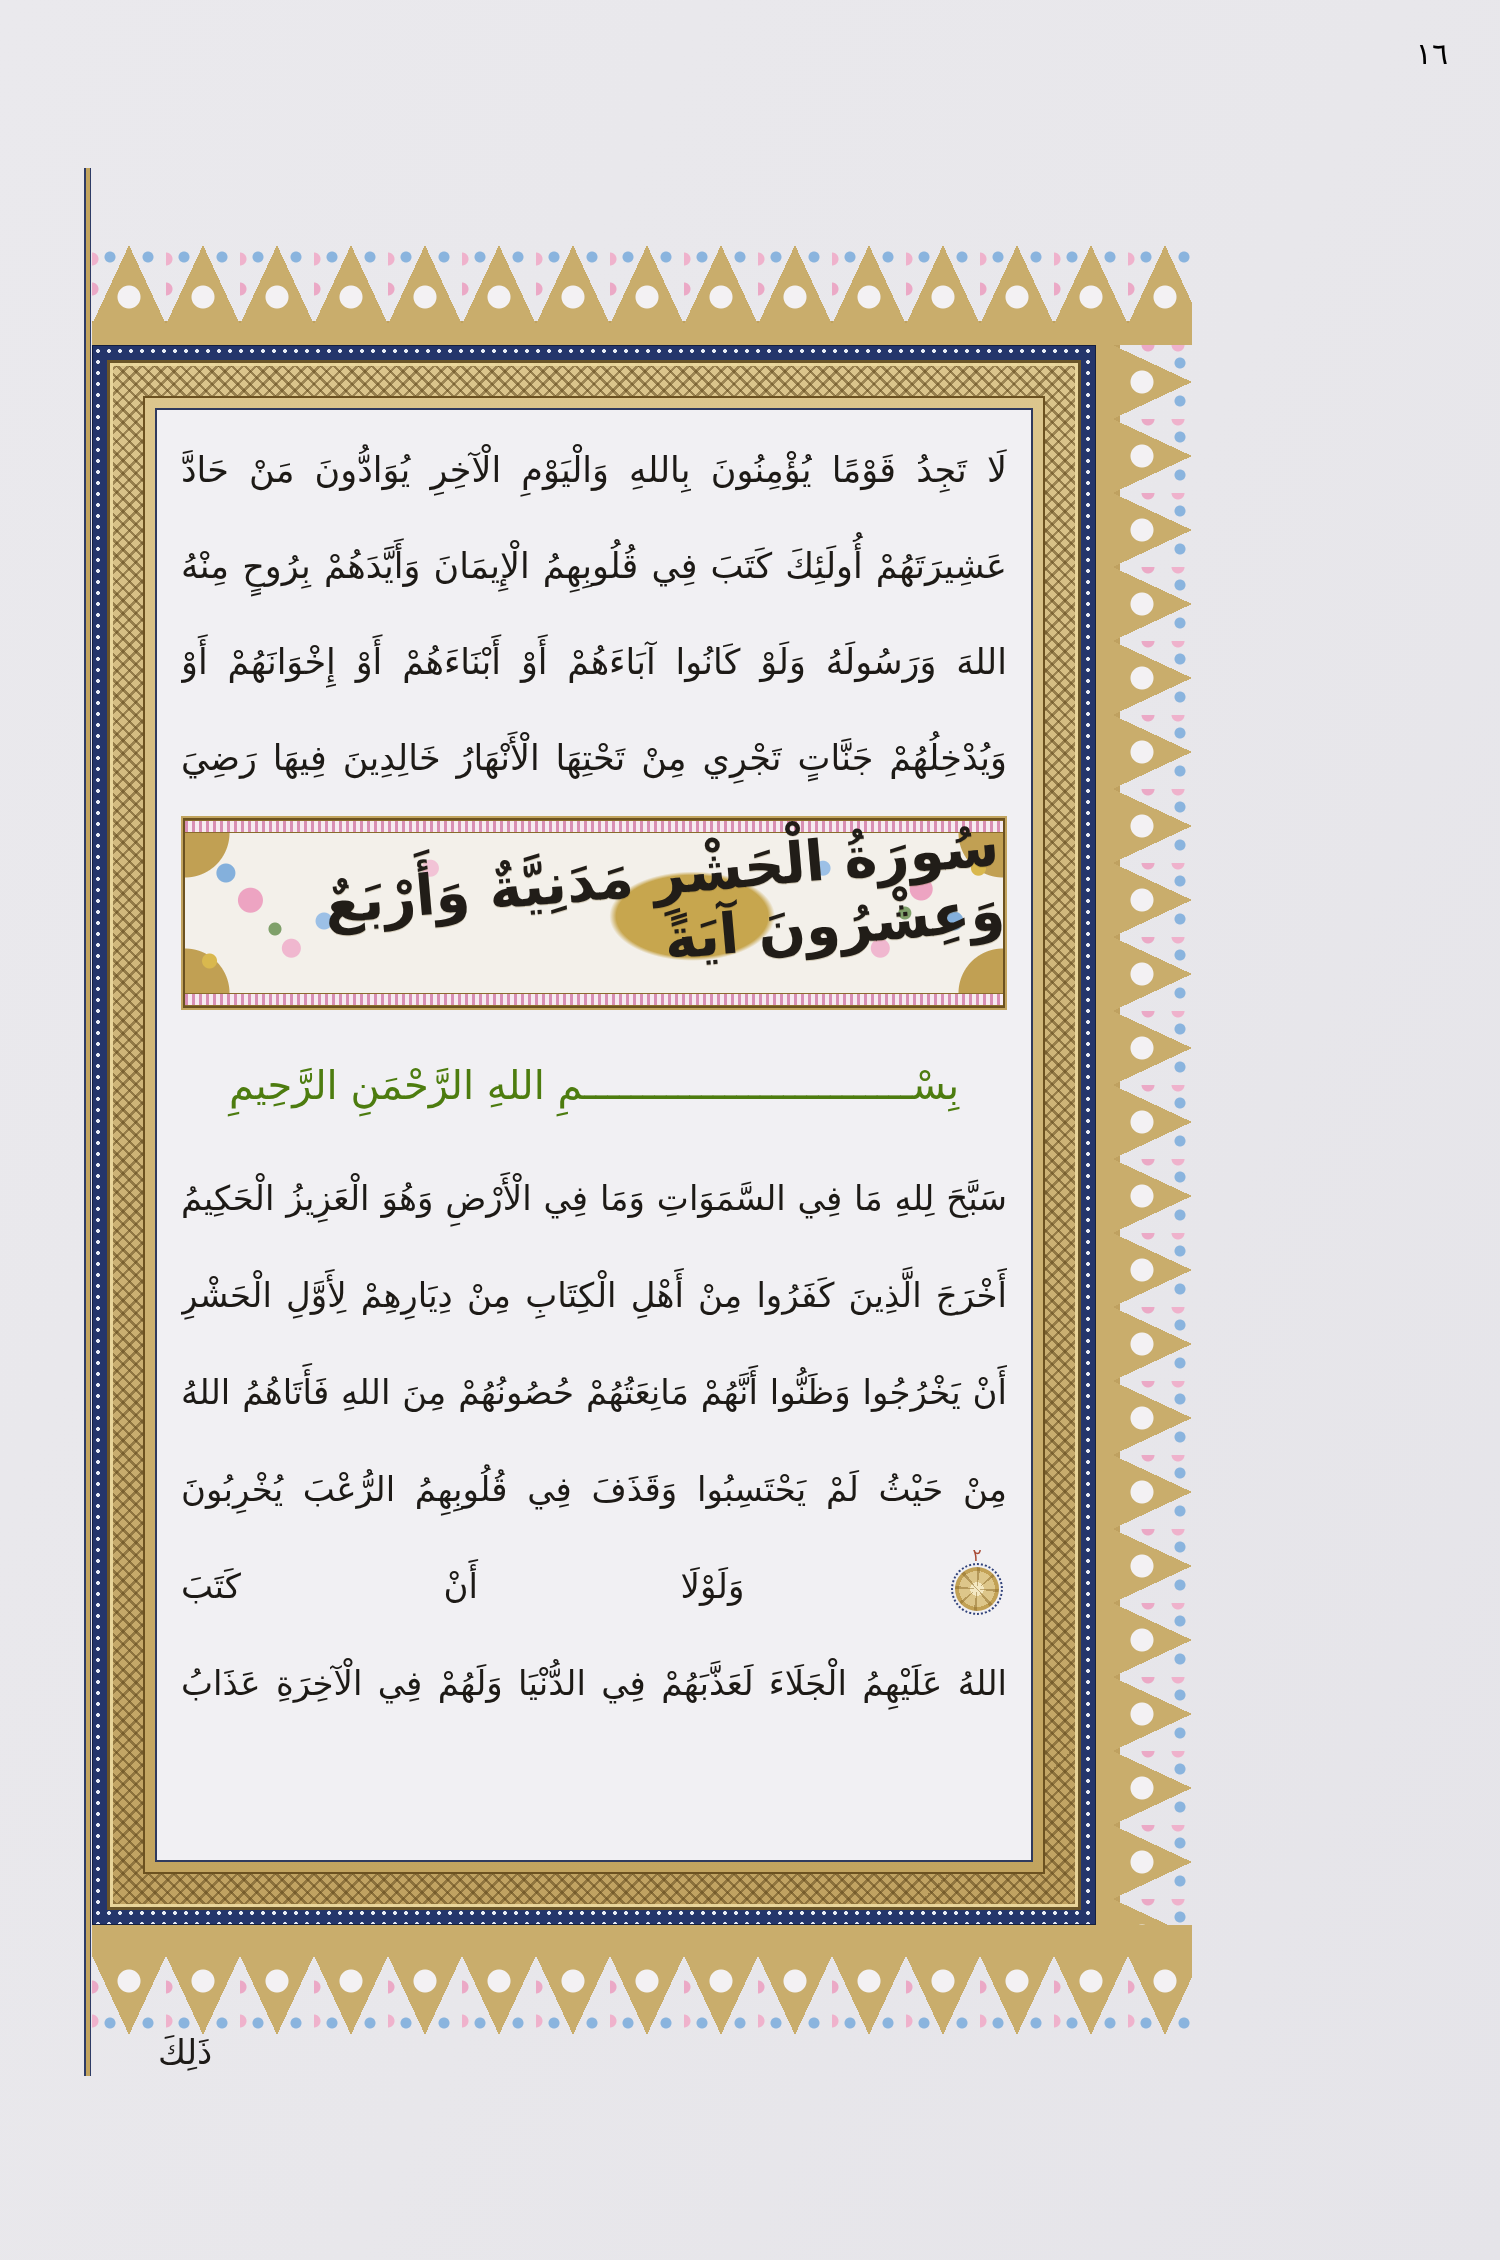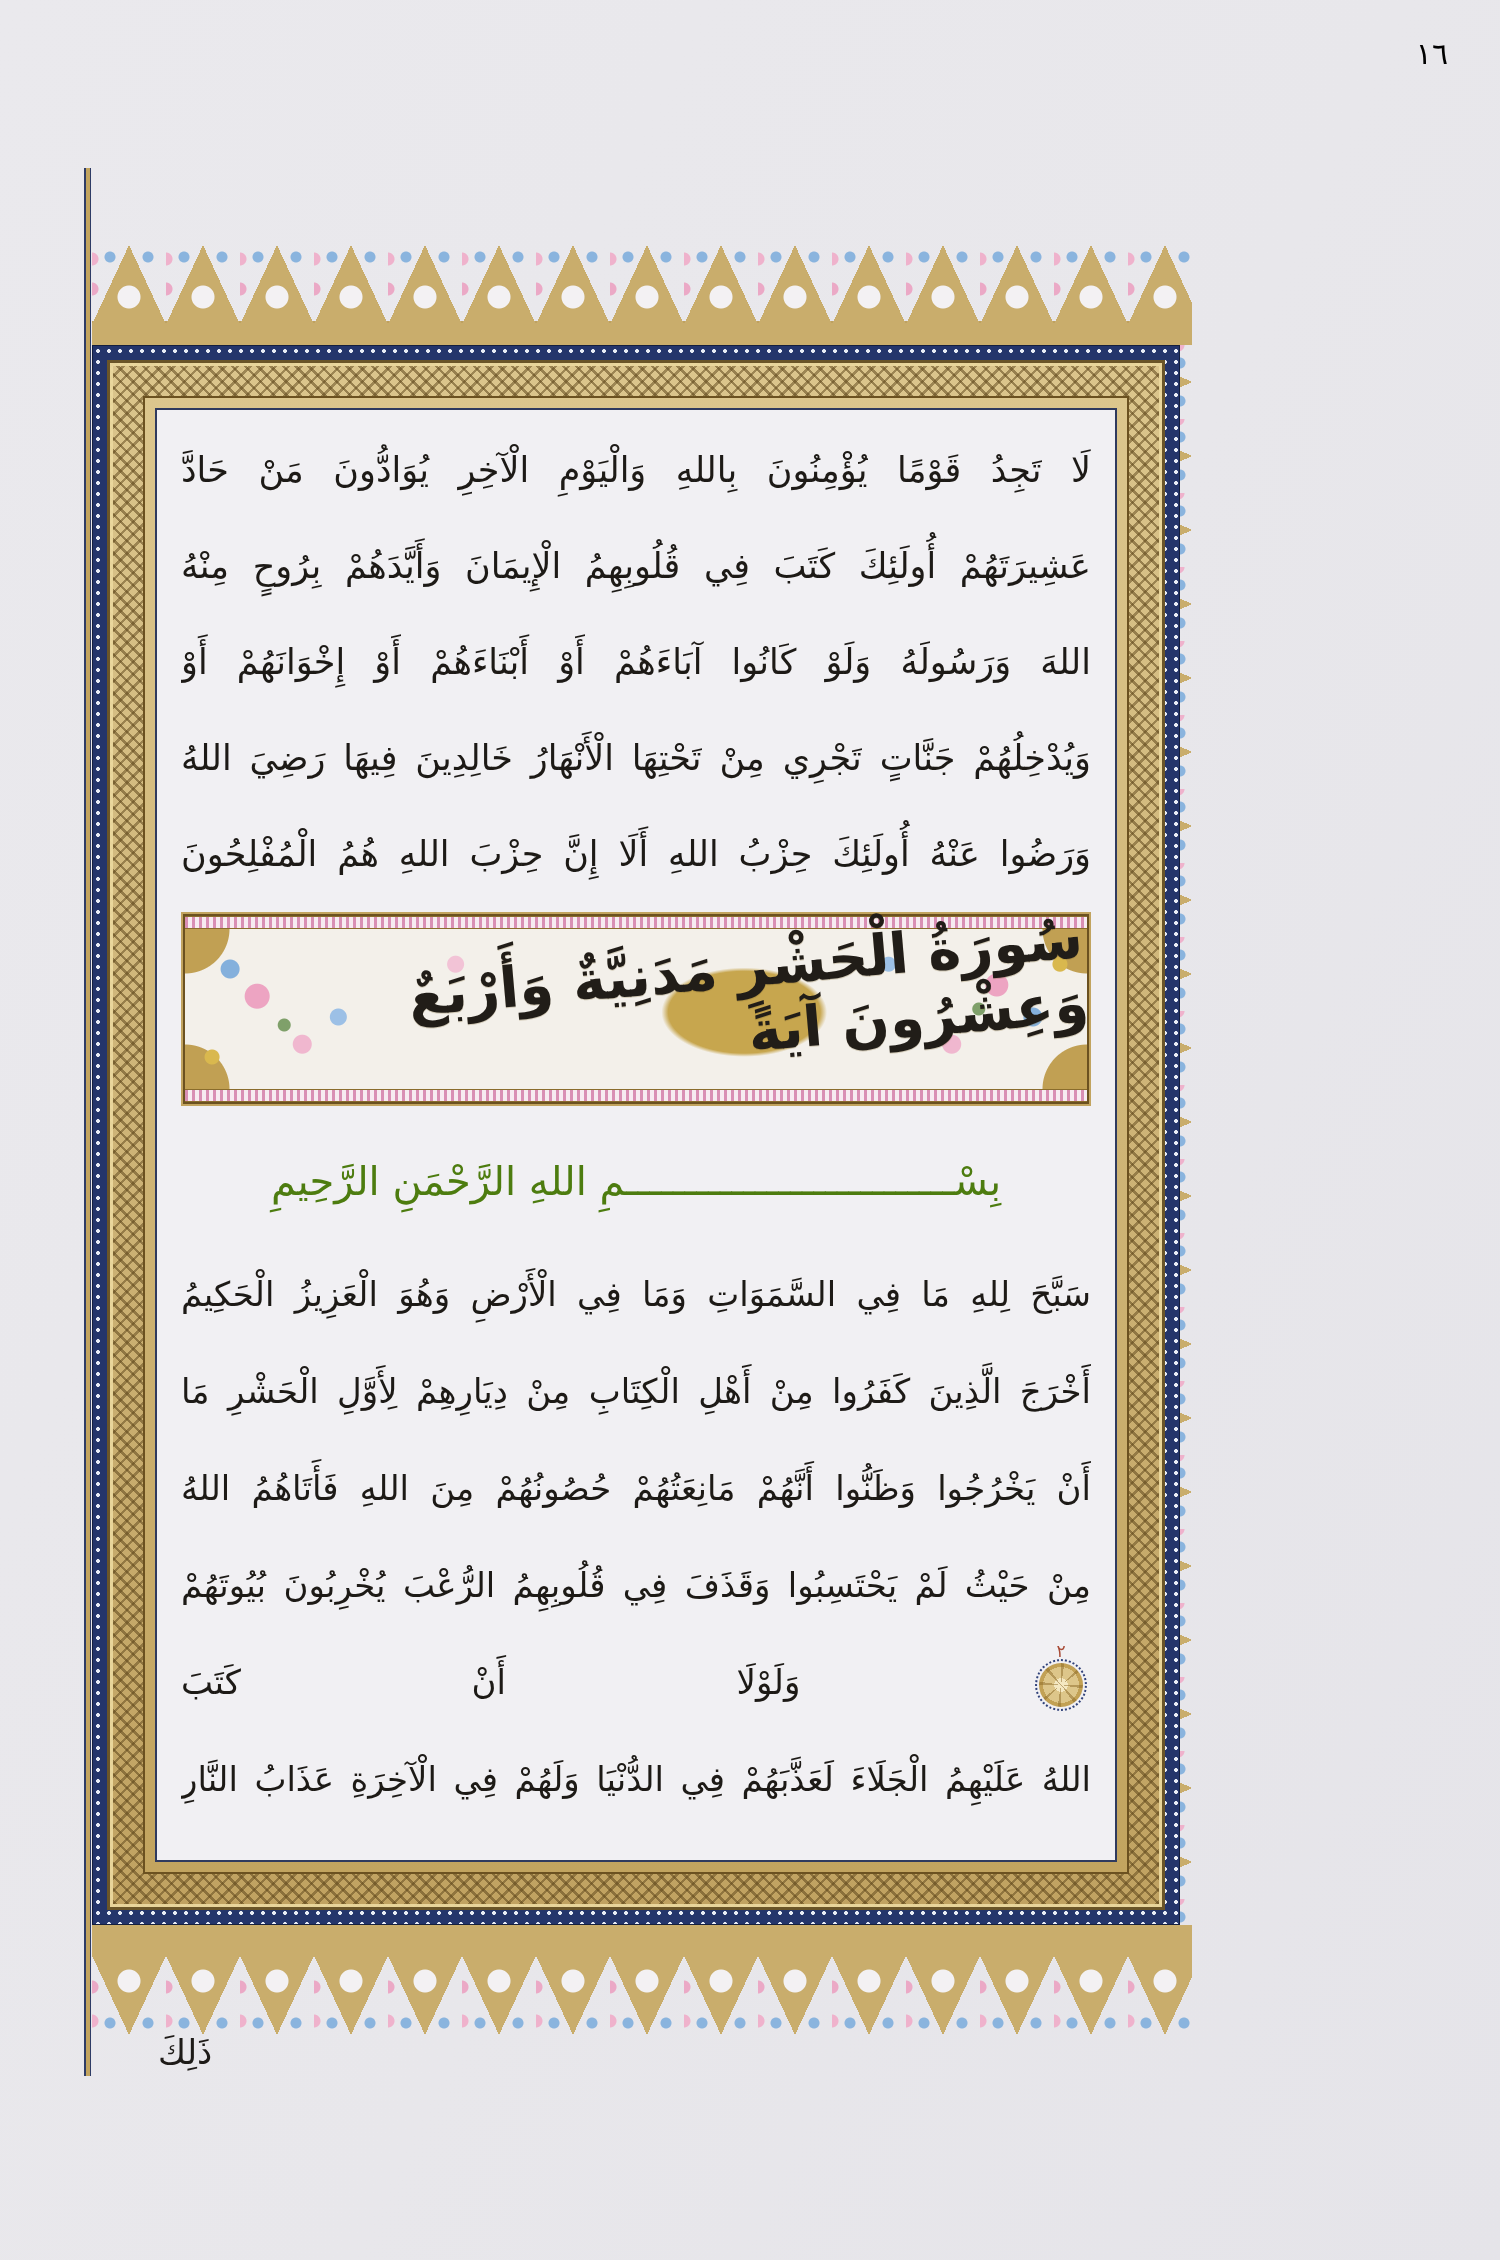--- a/index.html
+++ b/index.html
@@ -52,21 +52,21 @@
       radial-gradient(circle at 84px 18px,#8ab4de 5px,rgba(0,0,0,0) 6px),
       radial-gradient(circle at 84px 56px,#8ab4de 5px,rgba(0,0,0,0) 6px),
       radial-gradient(circle at 52px 0px,#eba9c6 6px,rgba(0,0,0,0) 7px),
       radial-gradient(circle at 46px 37px,#f3f1f3 11px,rgba(0,0,0,0) 12px),
       radial-gradient(circle at 46px 37px,#eda4c2 5px,rgba(0,0,0,0) 6px),
       conic-gradient(from 245deg at 96px 37px,#c9ad6c 0 50deg,rgba(0,0,0,0) 50deg),
       linear-gradient(to right,#bfa160 0 24px,rgba(0,0,0,0) 24px);
     background-size:96px 74px,96px 74px,96px 74px,96px 74px,96px 74px,96px 74px,96px 74px,100% 100%;
     background-repeat:repeat-y;}
 
-  .frame-box{position:absolute;left:0;top:100px;width:1088px;height:1580px;}
+  .frame-box{position:absolute;left:0;top:100px;width:1004px;height:1580px;}
   .navy-band{width:100%;height:100%;padding:14px;
     background-color:#24356b;border:1px solid #141f3f;
     background-image:radial-gradient(circle at 5px 5px,#e9edf6 1.7px,rgba(0,0,0,0) 2.2px);
     background-size:11px 11px;}
   .braid-band{width:100%;height:100%;padding:36px;background-color:#cdb479;
     background-image:
       repeating-linear-gradient(45deg,rgba(96,72,28,.55) 0 2.5px,rgba(0,0,0,0) 2.5px 9px),
       repeating-linear-gradient(-45deg,rgba(96,72,28,.5) 0 2.5px,rgba(0,0,0,0) 2.5px 9px),
       linear-gradient(#dbc58c,#c0a261);
     box-shadow:inset 0 0 0 3px rgba(84,62,20,.85), inset 0 0 0 6px rgba(235,216,158,.95);}
@@ -141,24 +141,20 @@
     <div class="navy-band">
       <div class="braid-band">
         <div class="gold-fillet">
           <div class="inner">
 
             <div class="qblock block1">
               <div class="qline"><span>لَا تَجِدُ قَوْمًا يُؤْمِنُونَ بِاللهِ وَالْيَوْمِ الْآخِرِ يُوَادُّونَ مَنْ حَادَّ</span></div>
               <div class="qline"><span>عَشِيرَتَهُمْ أُولَئِكَ كَتَبَ فِي قُلُوبِهِمُ الْإِيمَانَ وَأَيَّدَهُمْ بِرُوحٍ مِنْهُ</span></div>
               <div class="qline"><span>اللهَ وَرَسُولَهُ وَلَوْ كَانُوا آبَاءَهُمْ أَوْ أَبْنَاءَهُمْ أَوْ إِخْوَانَهُمْ أَوْ</span></div>
               <div class="qline"><span>وَيُدْخِلُهُمْ جَنَّاتٍ تَجْرِي مِنْ تَحْتِهَا الْأَنْهَارُ خَالِدِينَ فِيهَا رَضِيَ اللهُ عَنْهُمْ</span></div>
-              <div class="qline">
-                <span>وَرَضُوا عَنْهُ أُولَئِكَ حِزْبُ اللهِ أَلَا إِنَّ حِزْبَ اللهِ هُمُ الْمُفْلِحُونَ</span>
-                
-              </div>
             </div>
 
             <div class="cartouche">
               <div class="cart-band"></div>
               <div class="cart-field">
                 <div class="cart-title">سُورَةُ الْحَشْرِ مَدَنِيَّةٌ وَأَرْبَعٌ وَعِشْرُونَ آيَةً</div>
               </div>
               <div class="cart-band"></div>
             </div>
 

